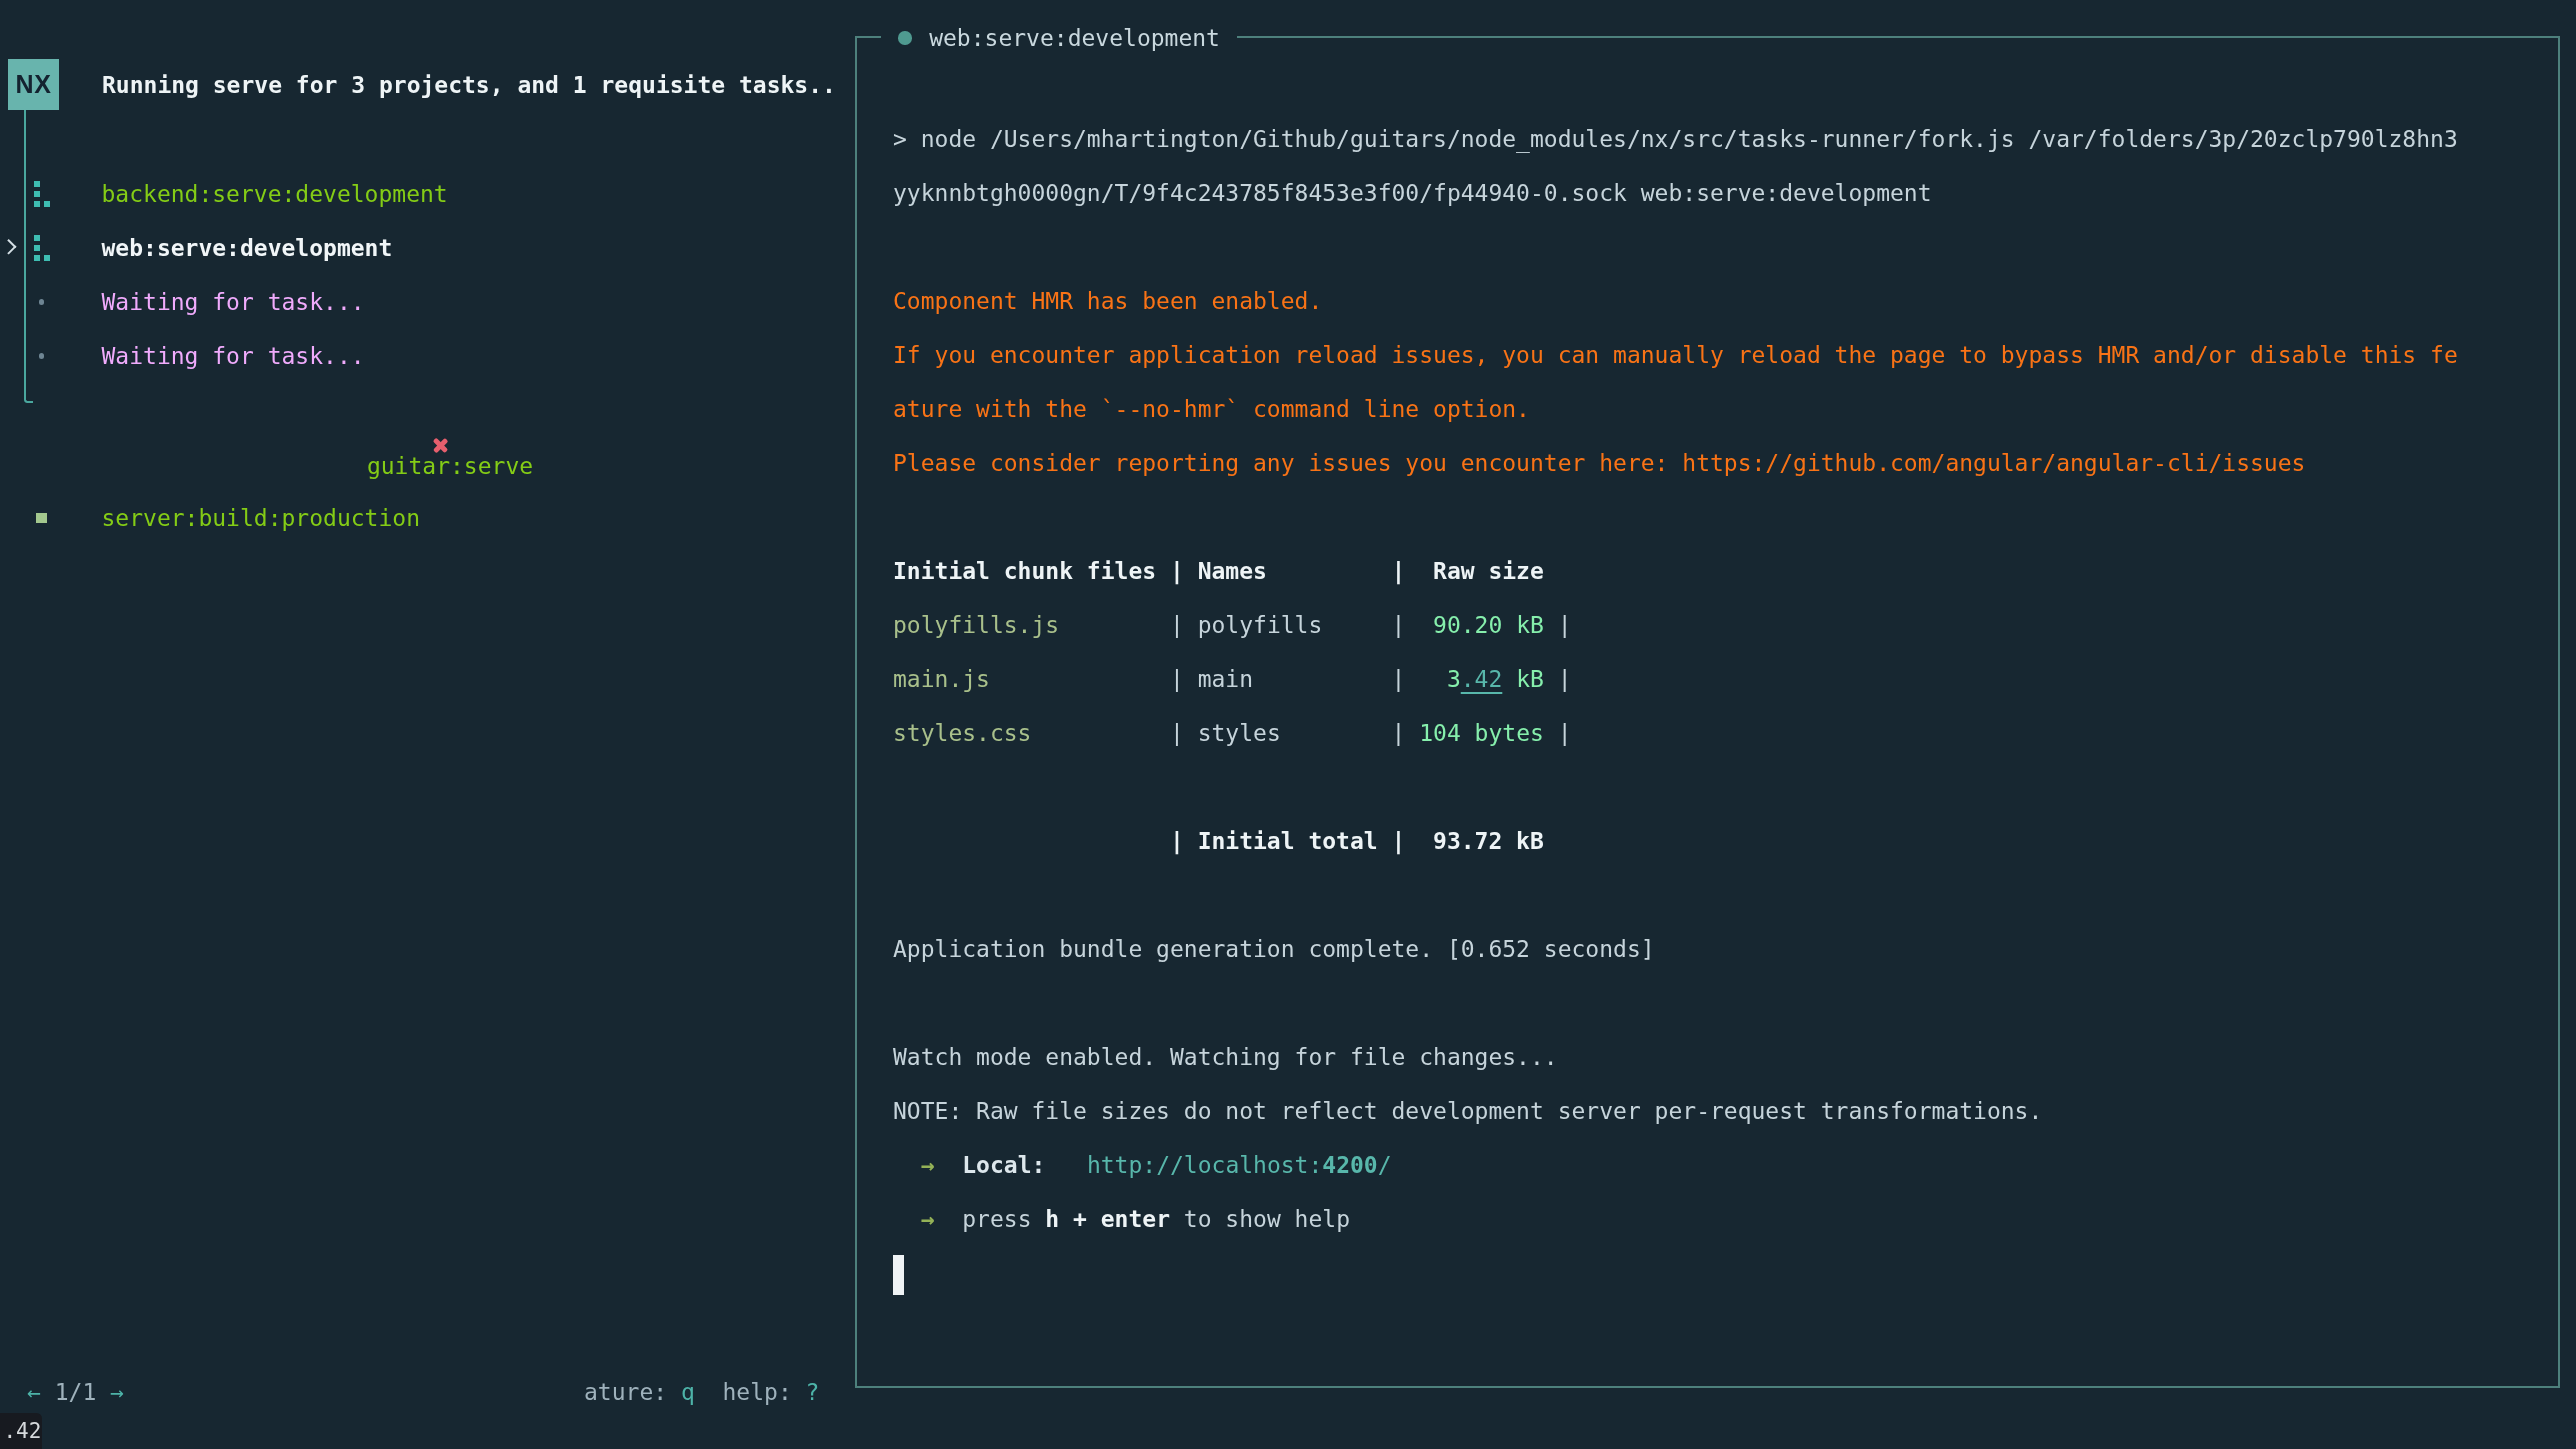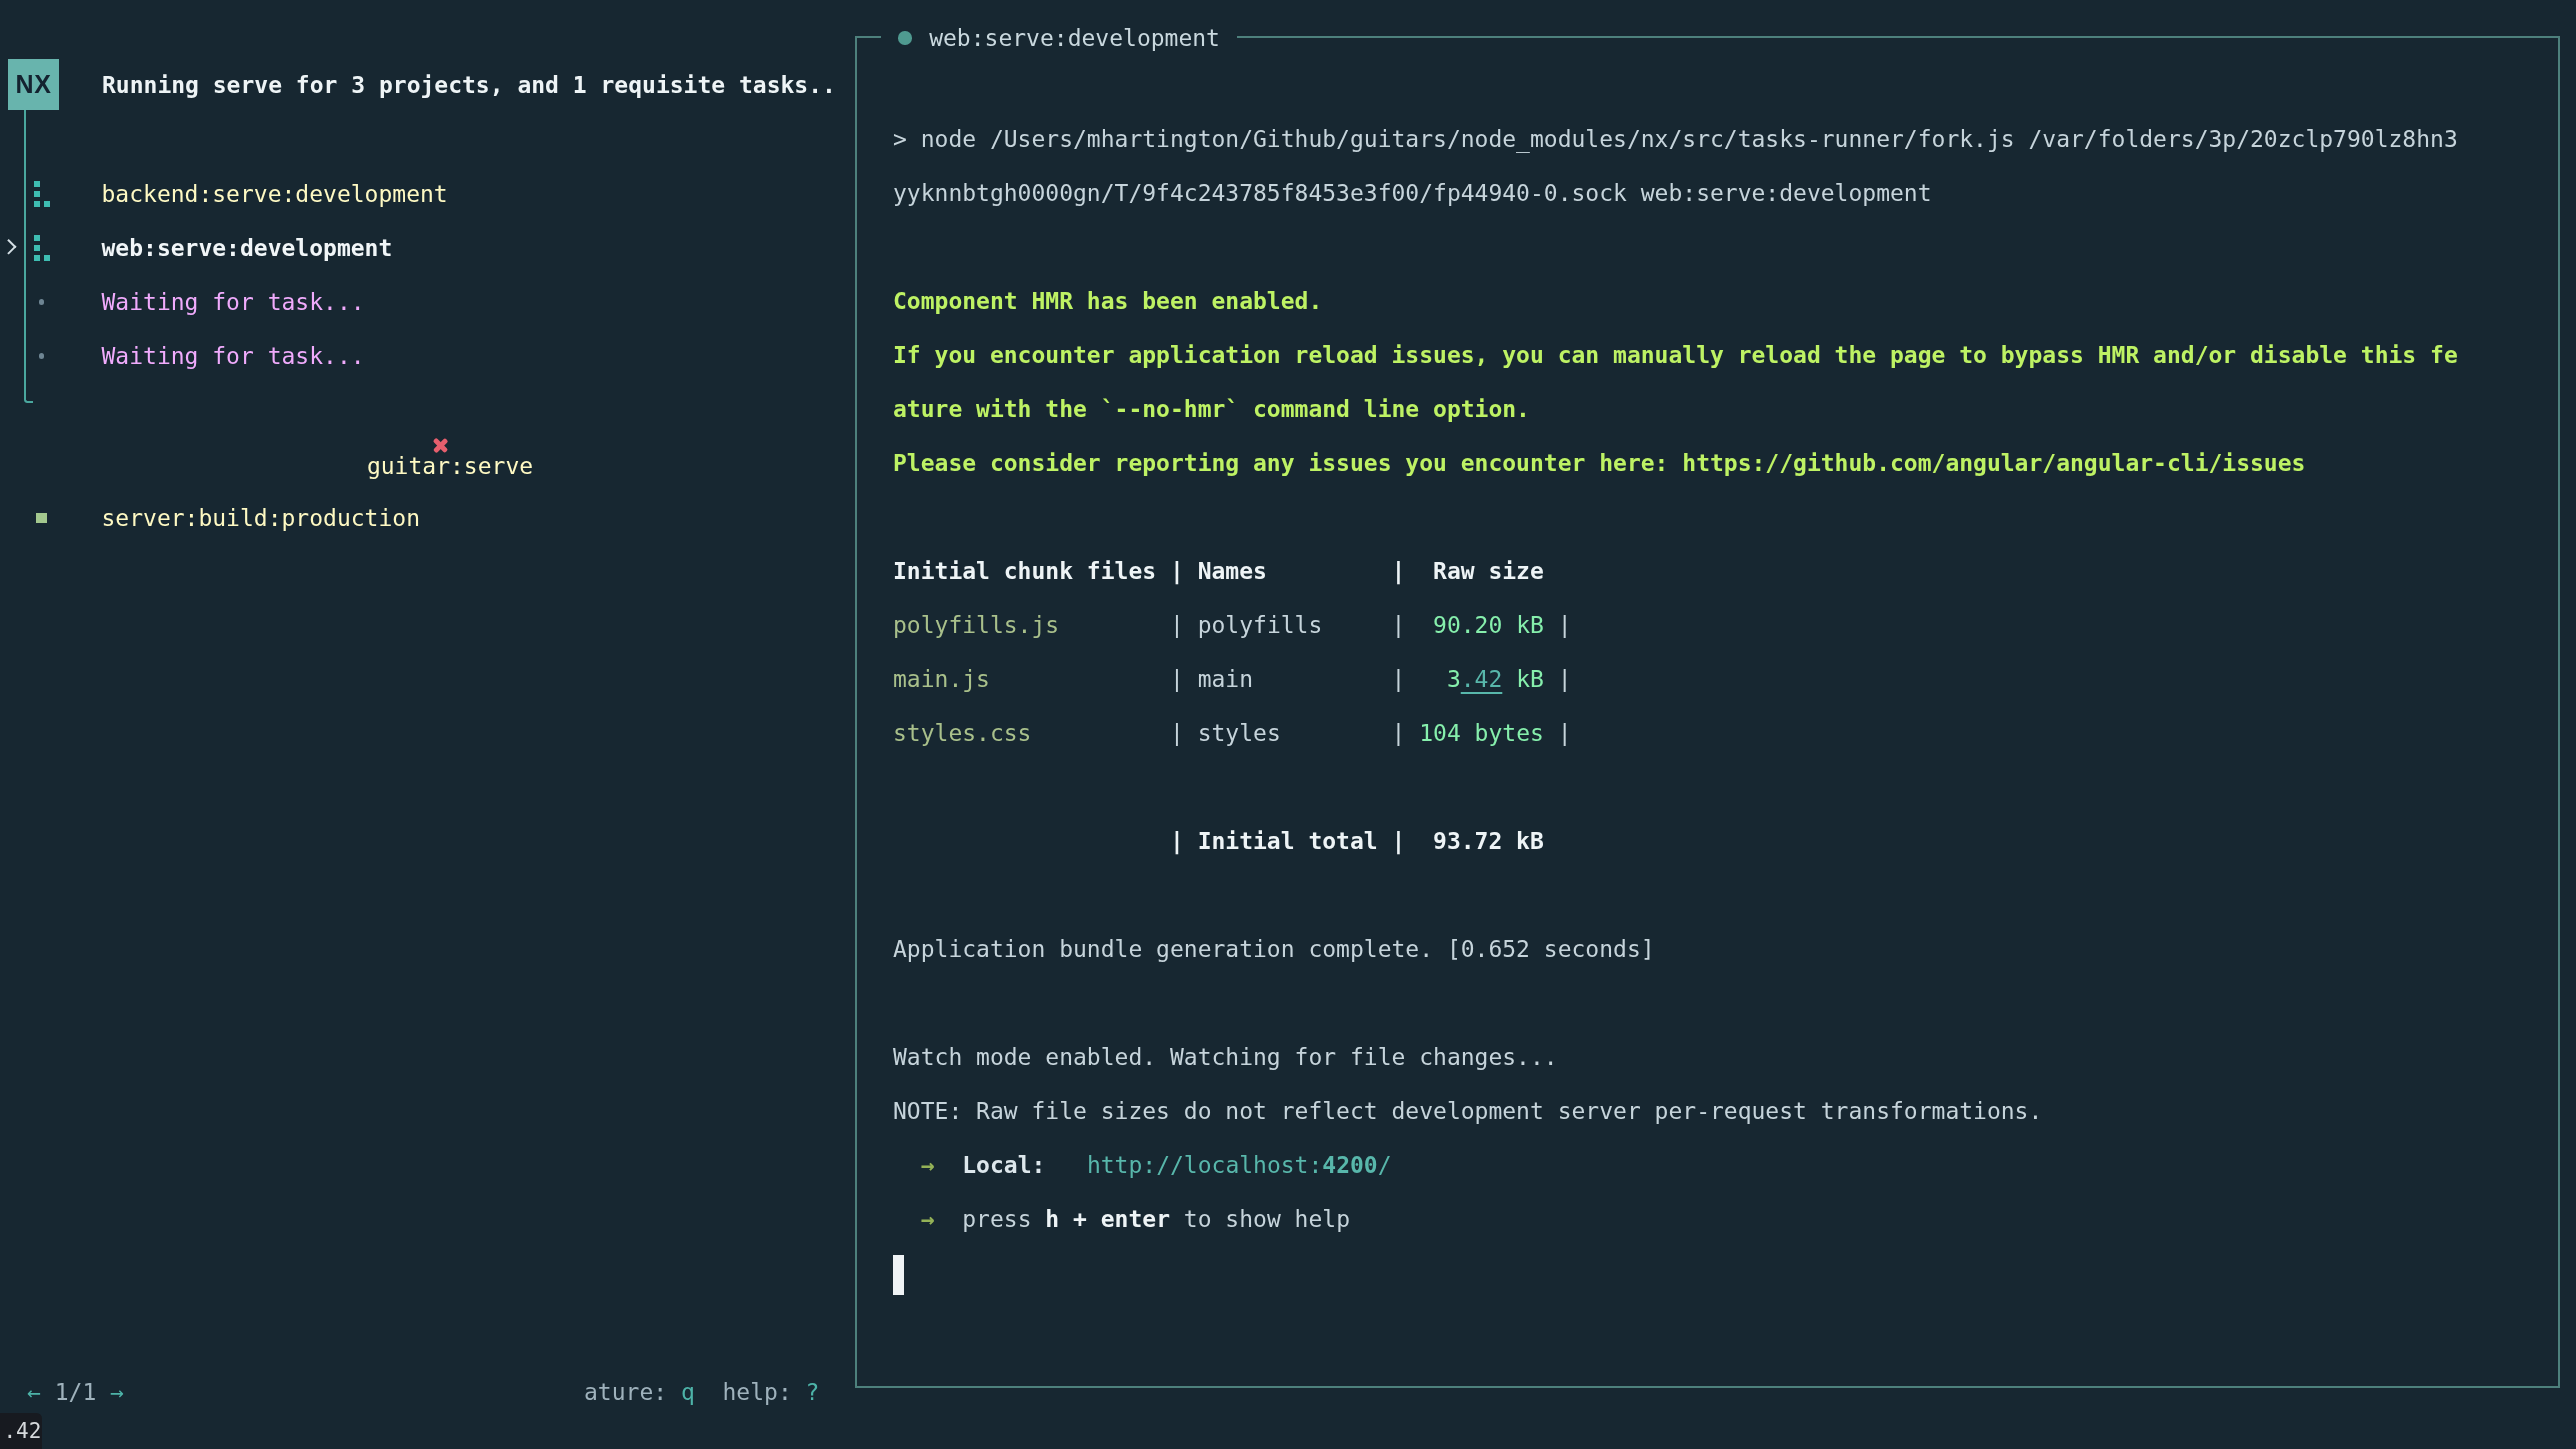--- a/index.html
+++ b/index.html
@@ -15,21 +15,21 @@
   .heading { position:absolute; left:102px; top:59px; height:51px; display:flex; align-items:center;
              font-weight:bold; color:#eef4f6; white-space:pre; }
   .tree-line { position:absolute; left:24px; top:110px; width:9.4px; height:293px;
                border-left:2px solid #4aa79e; border-bottom:2px solid #4aa79e;
                border-bottom-left-radius:3.4px; }
 
   .task-list { position:absolute; left:0; top:167px; width:852px; }
   .task-row { position:relative; height:54px; display:flex; align-items:center; }
   .task-row.gap { margin-top:54px;flex-direction:column; }
   .task-row .icon-cell { width:24px; margin-left:29.5px; display:flex; align-items:center; justify-content:center; }
-  .task-row .label { margin-left:48px; white-space:pre; color:#fef9c3; }
+  .task-row .label { margin-left:48px; white-space:pre; color:#84cc16; }
   .task-row .label.state-waiting { color:#f0abfc; }
   .task-row .label.sel { color:#f1f6f8; font-weight:bold; }
 
   .caret-icon { position:absolute; left:3.4px; top:50%; width:11.4px; height:11.4px;
                 border-top:2.7px solid #d5e0e6; border-right:2.7px solid #d5e0e6;
                 transform:translateY(-58%) rotate(45deg); }
   .spinner-icon { position:relative; width:5.4px; height:25.5px; }
   .spinner-icon::before { content:""; position:absolute; left:-4.7px; top:0; width:5.4px; height:5.4px;
                 background:#3ebdb2; box-shadow:0 10px 0 #3ebdb2, 0 20px 0 #3ebdb2, 10px 20px 0 #3ebdb2; }
   .dot-icon { width:5.4px; height:5.4px; border-radius:50%; background:#6e8593; }
@@ -48,21 +48,21 @@
   
   .panel { position:absolute; left:855px; top:36px; width:1705px; height:1352px;
            border:2px solid #4d807c; }
   .panel-title { position:absolute; left:24px; top:-16px; height:32px; display:flex; align-items:center; gap:17.4px;
                  background:#172731; padding:0 17.4px; }
   .panel-title .bullet { width:13.4px; height:13.4px; border-radius:50%; background:#4f9a90; }
   .panel-title .ttl { color:#c9d8de; white-space:pre; }
 
   .term { position:absolute; left:36px; top:74px; line-height:54px; white-space:pre; }
   .tline { height:54px; }
-  .sg-warn { color:#bef264;font-weight:bold; }
+  .sg-warn { color:#f97316; }
   .sg-strong { color:#eef4f6; font-weight:bold; }
   .sg-file { color:#a9c08b; }
   .sg-size { color:#86efac; }
   .sg-size-underline { color:#58b7ab; text-decoration:underline; text-decoration-thickness:2px; text-underline-offset:5.4px; }
   .sg-label { color:#dde7ec; font-weight:bold; }
   .sg-key { color:#eef4f6; font-weight:bold; }
   .sg-arrow { color:#94b257; font-weight:bold; }
   .sg-url { color:#58b7ab; }
   .sg-url-strong { color:#58b7ab; font-weight:bold; }
   .block-cursor { display:inline-block; width:11.4px; height:40px; background:#eff3f5; vertical-align:middle; }

